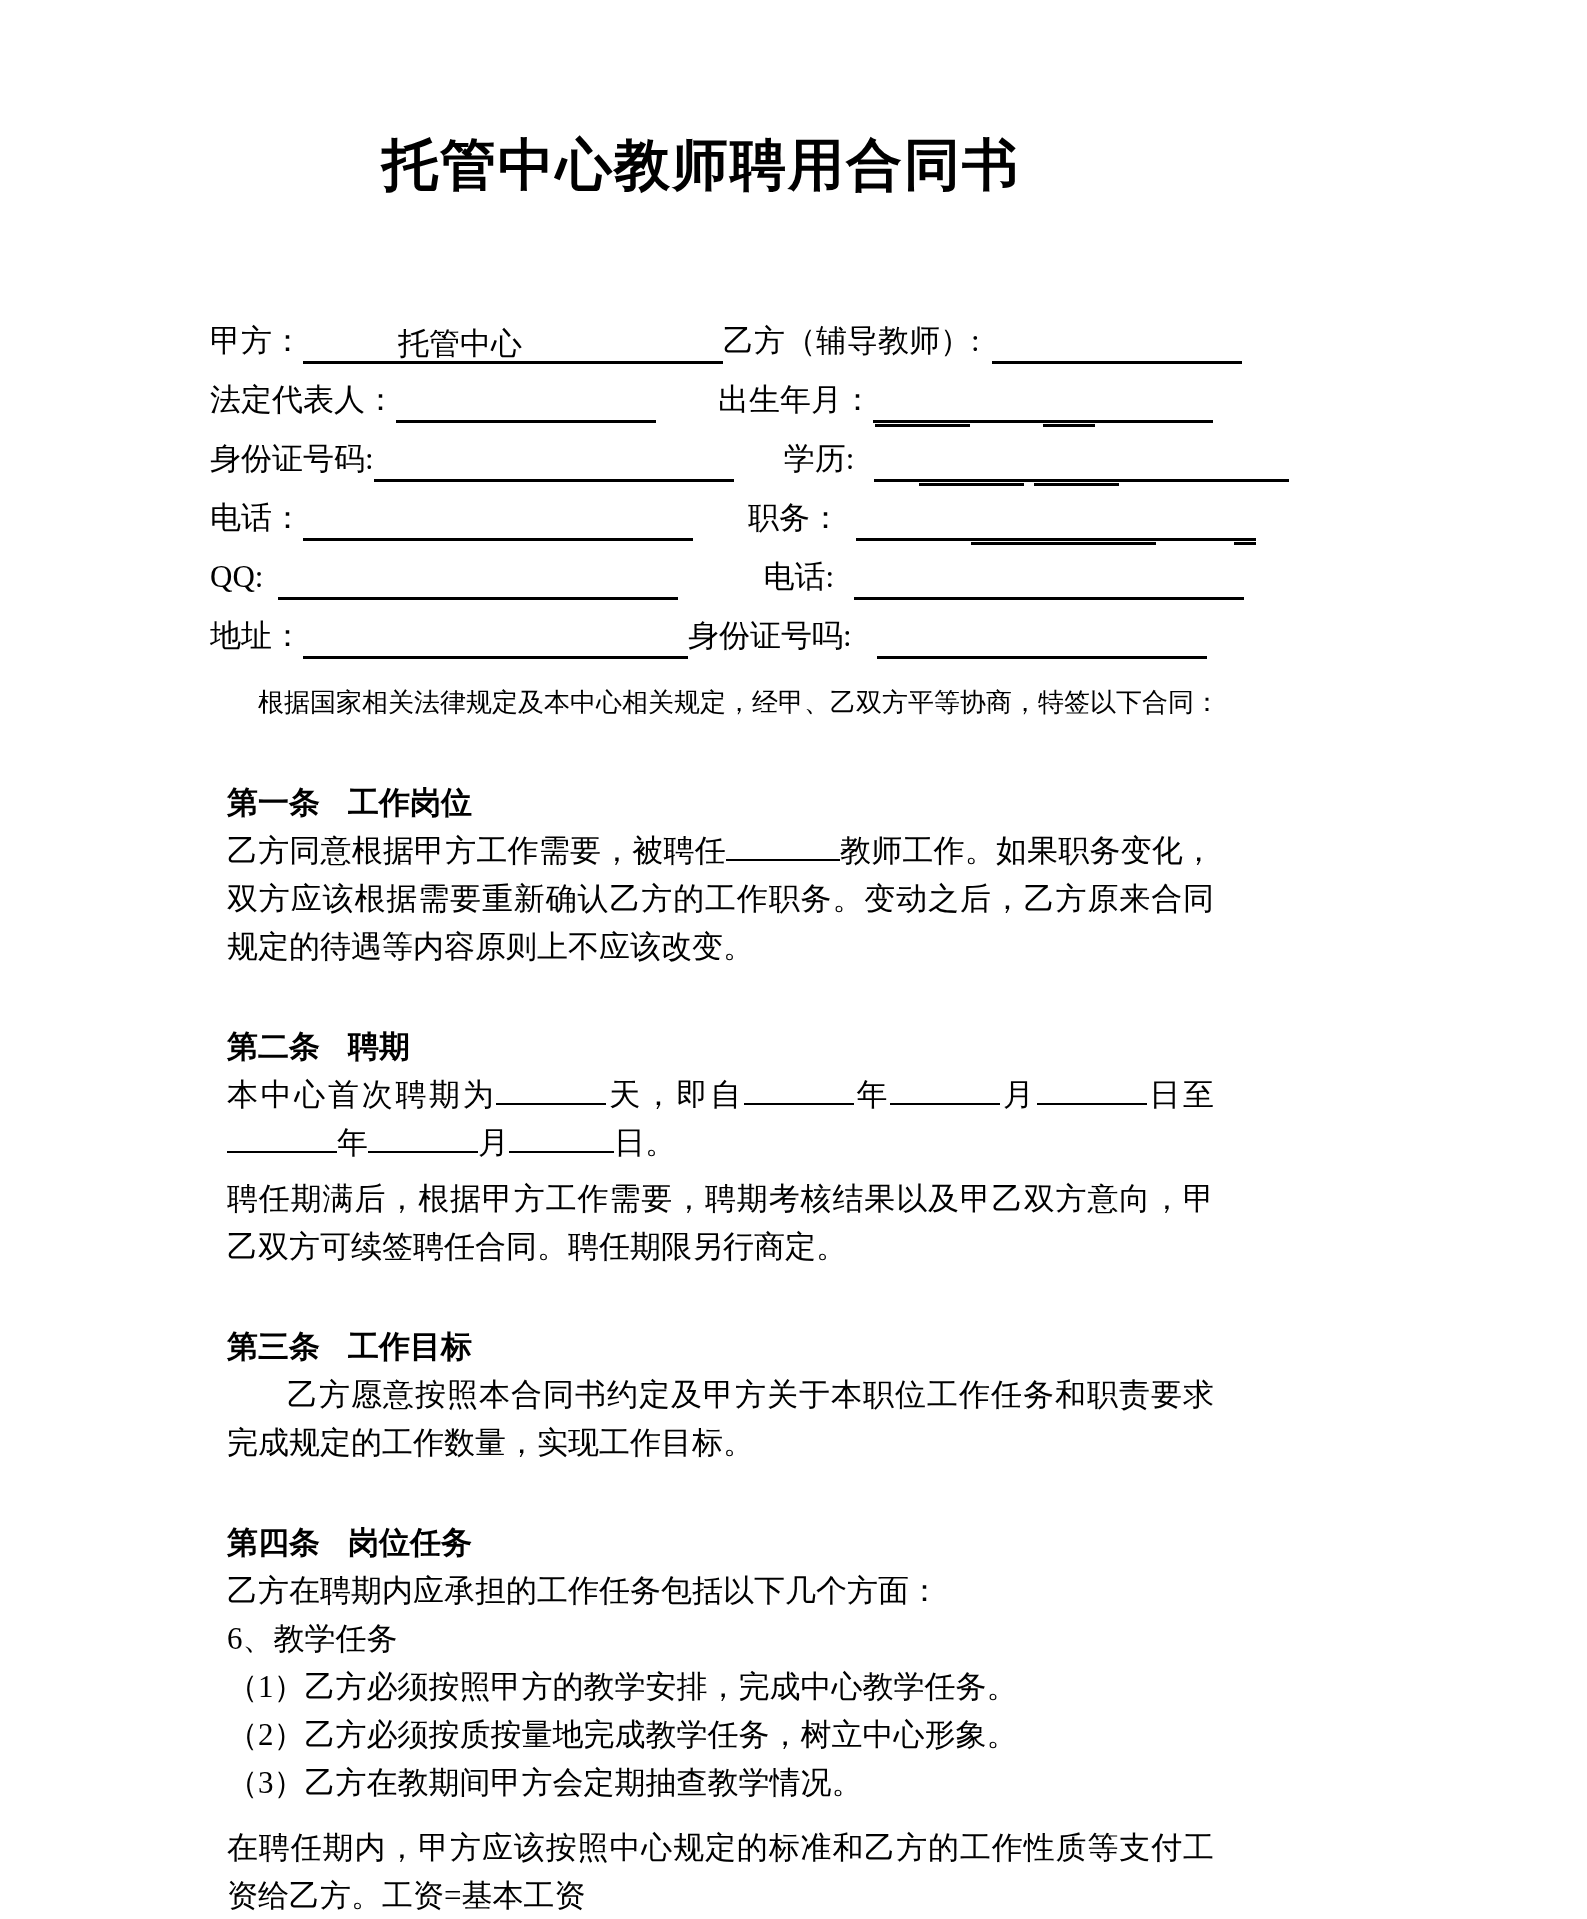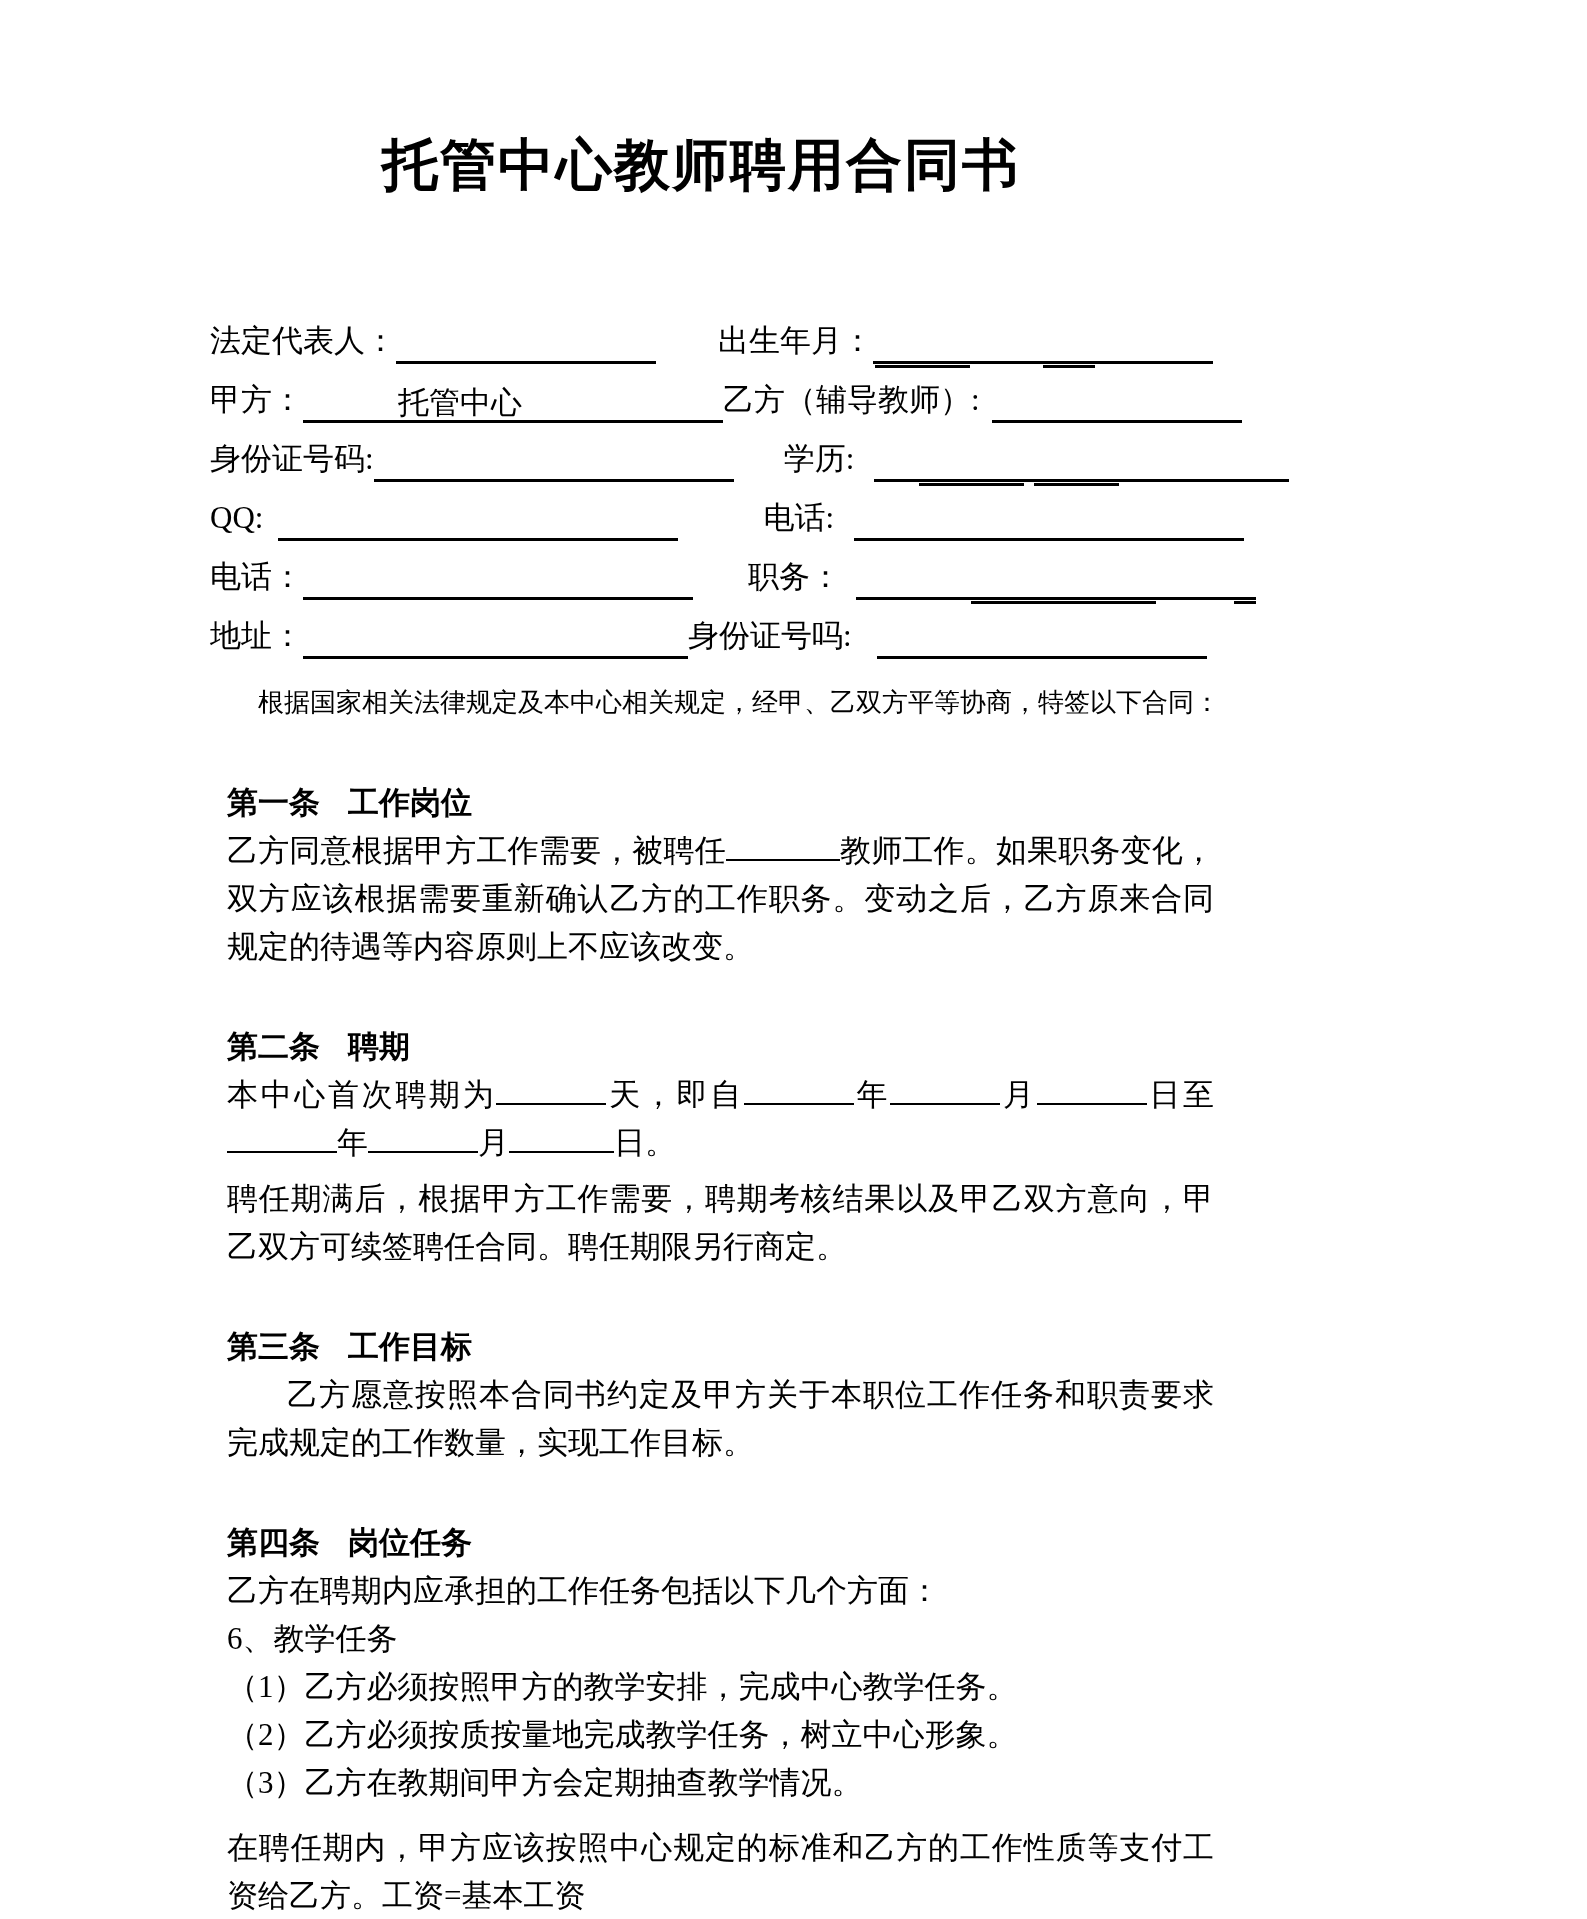--- a/index.html
+++ b/index.html
@@ -84,68 +84,68 @@
     border-bottom:2px solid #000;
   }
 </style>
 </head>
 <body>
 
 <div class="page">
   <h1 class="title">托管中心教师聘用合同书</h1>
   <div class="form" id="form">
       <div class="form-row">
+        <span class="form-label">甲方：</span>
+        <span class="blank" style="width: 420px;">
+          <span class="filled-value">托管中心</span>
+        </span>
+        <span class="form-label">乙方（辅导教师）:</span>
+        <span class="gap" style="width: 12px;"></span>
+        <span class="blank" style="width: 250px;"></span>
+      </div>
+      <div class="form-row">
         <span class="form-label">法定代表人：</span>
         <span class="blank" style="width: 260px;"></span>
         <span class="gap" style="width: 62px;"></span>
         <span class="form-label">出生年月：</span>
         <span class="blank" style="width: 340px;">
           <span class="mark" style="left: 2px; width: 95px;"></span>
           <span class="mark" style="left: 170px; width: 52px;"></span>
         </span>
-      </div>
-      <div class="form-row">
-        <span class="form-label">甲方：</span>
-        <span class="blank" style="width: 420px;">
-          <span class="filled-value">托管中心</span>
-        </span>
-        <span class="form-label">乙方（辅导教师）:</span>
-        <span class="gap" style="width: 12px;"></span>
-        <span class="blank" style="width: 250px;"></span>
       </div>
       <div class="form-row">
         <span class="form-label">身份证号码:</span>
         <span class="blank" style="width: 360px;"></span>
         <span class="gap" style="width: 50px;"></span>
         <span class="form-label">学历:</span>
         <span class="gap" style="width: 20px;"></span>
         <span class="blank" style="width: 415px;">
           <span class="mark" style="left: 45px; width: 105px;"></span>
           <span class="mark" style="left: 160px; width: 85px;"></span>
         </span>
       </div>
       <div class="form-row">
-        <span class="form-label">QQ:</span>
-        <span class="gap" style="width: 15px;"></span>
-        <span class="blank" style="width: 400px;"></span>
-        <span class="gap" style="width: 85px;"></span>
-        <span class="form-label">电话:</span>
-        <span class="gap" style="width: 20px;"></span>
-        <span class="blank" style="width: 390px;"></span>
-      </div>
-      <div class="form-row">
         <span class="form-label">电话：</span>
         <span class="blank" style="width: 390px;"></span>
         <span class="gap" style="width: 55px;"></span>
         <span class="form-label">职务：</span>
         <span class="gap" style="width: 15px;"></span>
         <span class="blank" style="width: 400px;">
           <span class="mark" style="left: 115px; width: 185px;"></span>
           <span class="mark" style="left: 378px; width: 22px;"></span>
         </span>
+      </div>
+      <div class="form-row">
+        <span class="form-label">QQ:</span>
+        <span class="gap" style="width: 15px;"></span>
+        <span class="blank" style="width: 400px;"></span>
+        <span class="gap" style="width: 85px;"></span>
+        <span class="form-label">电话:</span>
+        <span class="gap" style="width: 20px;"></span>
+        <span class="blank" style="width: 390px;"></span>
       </div>
       <div class="form-row">
         <span class="form-label">地址：</span>
         <span class="blank" style="width: 385px;"></span>
         <span class="form-label">身份证号吗:</span>
         <span class="gap" style="width: 25px;"></span>
         <span class="blank" style="width: 330px;"></span>
       </div>
     </div>
   <p class="intro">根据国家相关法律规定及本中心相关规定，经甲、乙双方平等协商，特签以下合同：</p>

